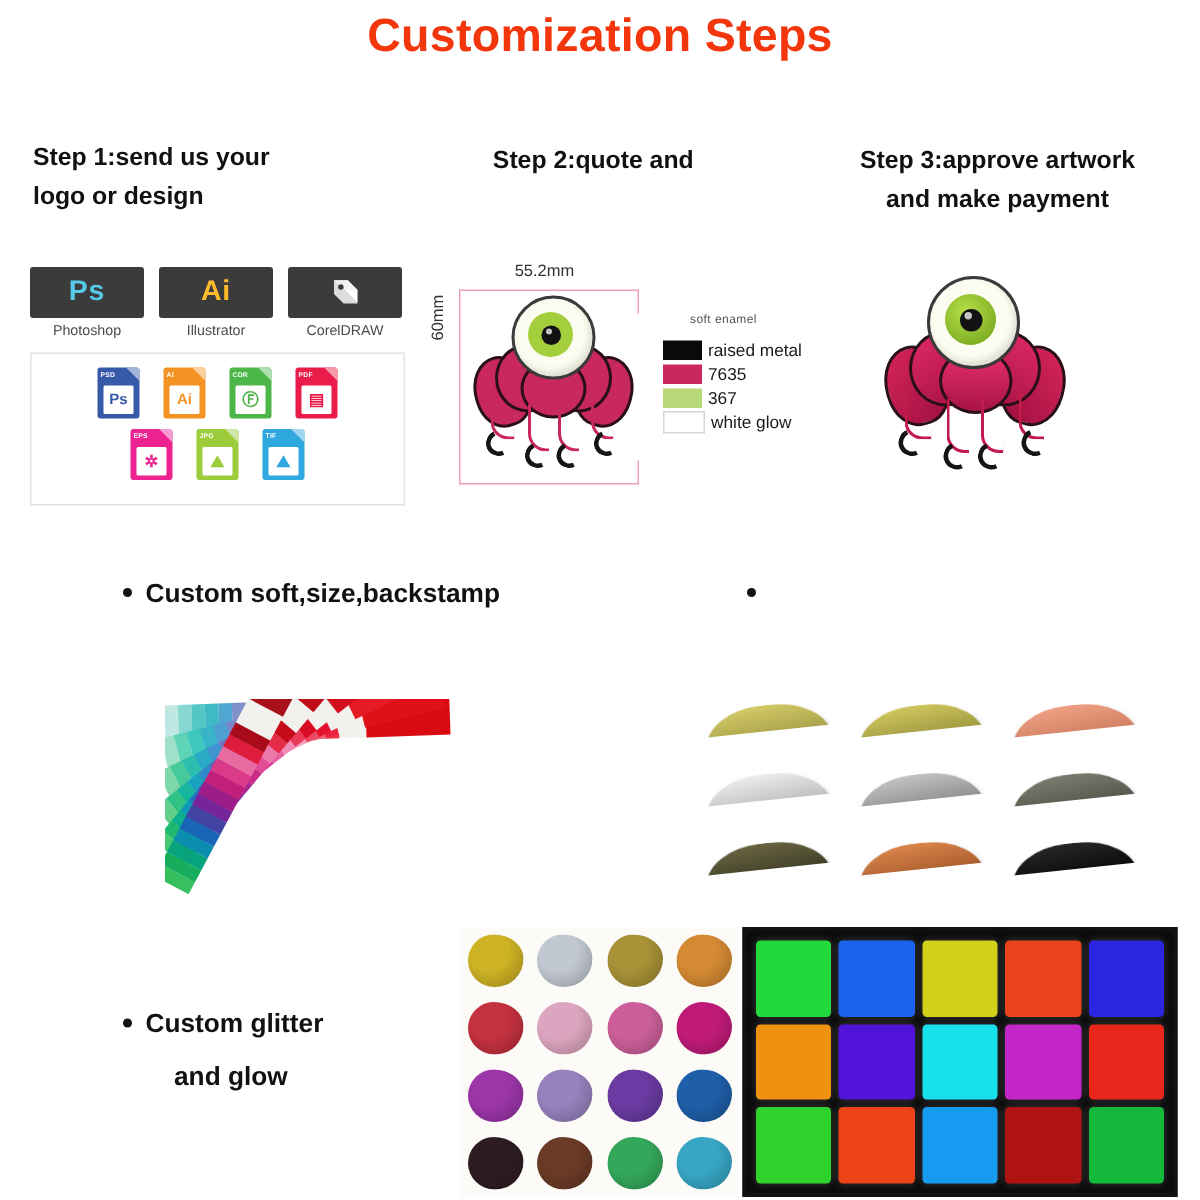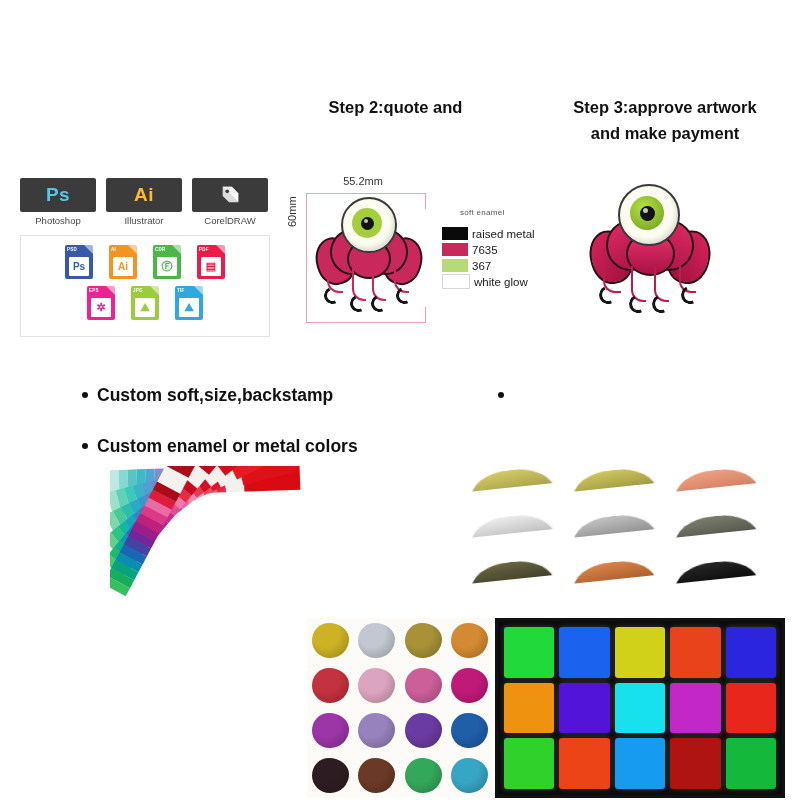--- a/index.html
+++ b/index.html
@@ -163,21 +163,26 @@
     background:#0b0b0b;border:3px solid #111;box-sizing:border-box;
     display:grid;grid-template-columns:repeat(5,1fr);grid-template-rows:repeat(3,1fr);
     gap:5px;padding:6px;}
   .glowcell{border-radius:3px;box-shadow:0 0 6px rgba(255,255,255,.18);}
 </style>
 </head>
 <body>
 
 <div class="page">
 
-
+  <div class="title">Customization Steps</div>
+
+  <div class="step-head step1-head">
+    <span>Step 1:send us your</span>
+    <span class="l2">logo or design</span>
+  </div>
   <div class="step-head step2-head">
     <span>Step 2:quote and</span>
   </div>
   <div class="step-head step3-head">
     <span>Step 3:approve artwork</span>
     <span class="l2">and make payment</span>
   </div>
 
   <div class="soft-panel">
     <div class="app-row">
@@ -311,25 +316,26 @@
     <div class="hook" style="left:93px;top:104px;width:12px;height:12px;transform:rotate(20deg)"></div>
     <div class="eye-outer" style="left:30px;top:2px;width:58px;height:58px;"></div>
     <div class="eye-iris" style="left:42px;top:14px;width:34px;height:34px;background:radial-gradient(circle at 40% 35%,#b6e04a,#6d9e18)"></div>
     <div class="eye-pupil" style="left:52px;top:24px;width:15px;height:15px;"></div>
     <div class="eye-gloss" style="left:55px;top:26px;width:5px;height:5px;"></div>
   </div>
 
   <div class="bullet b1">
     <span class="dot"></span><span>Custom soft,size,backstamp</span>
   </div>
-  <div class="bullet b2">
-    <span class="dot"></span><span>Custom enamel or metal colors</span>
-  </div>
   <div class="bullet b3">
     <span class="dot"></span>
+  </div>
+  <div class="bullet b5">
+    <span class="dot"></span><span>Custom glitter</span>
+    <span class="l2">and glow</span>
   </div>
 
   <div class="fan">
       <div class="fan-strip" style="transform: rotate(-2deg); top: 4px; left: 0px;">
         <div class="cell" style="background: rgb(191, 232, 226);"></div>
         <div class="cell" style="background: rgb(134, 216, 208);"></div>
         <div class="cell" style="background: rgb(84, 199, 197);"></div>
         <div class="cell" style="background: rgb(63, 185, 198);"></div>
         <div class="cell" style="background: rgb(79, 166, 209);"></div>
         <div class="cell" style="background: rgb(127, 143, 201);"></div>

